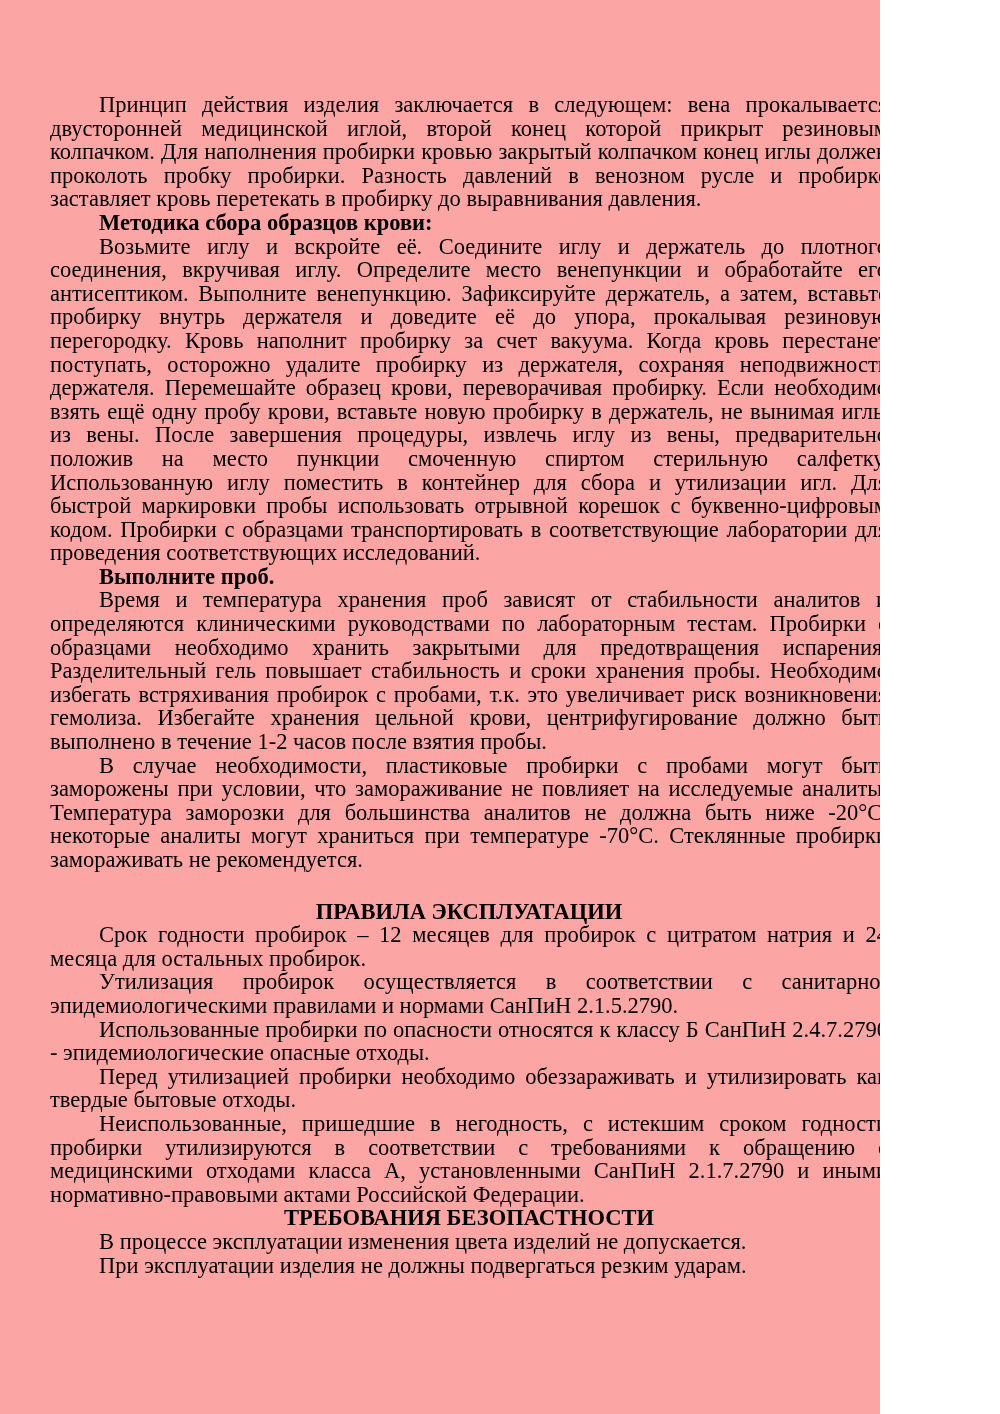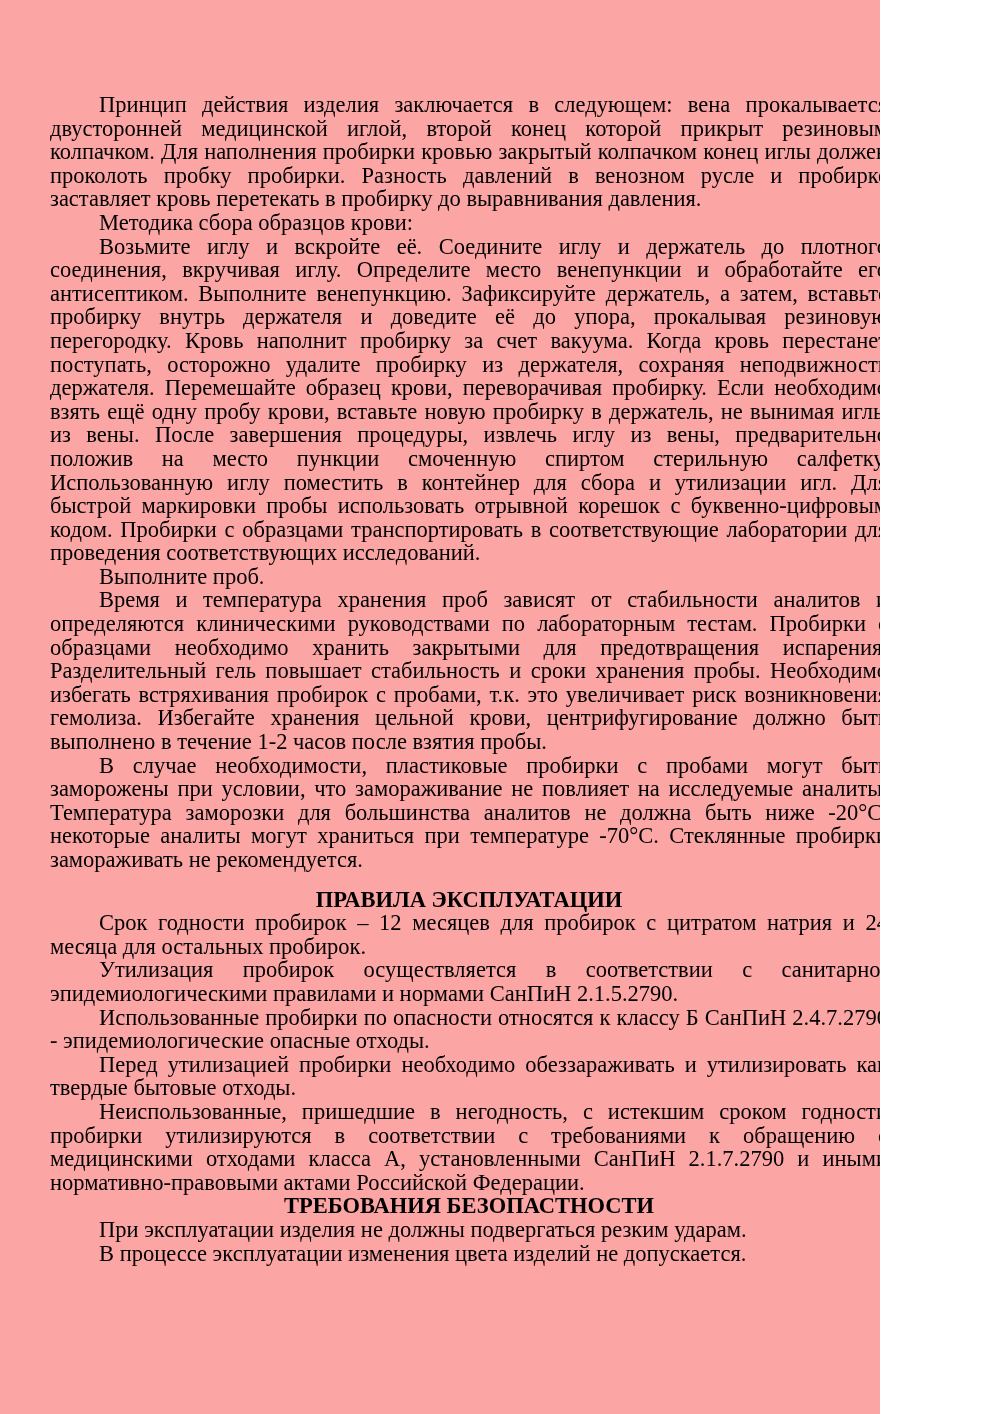--- a/index.html
+++ b/index.html
@@ -24,29 +24,29 @@
     line-height: 23.6px;
     color: #000000;
     text-align: justify;
   }
   .textblock p {
     margin: 0;
     padding: 0;
     text-indent: 49px;
   }
   .textblock p.subheading {
-    font-weight: normal;
+    font-weight: bold;
   }
   .textblock p.center-heading {
     text-indent: 0;
     text-align: center;
     font-weight: bold;
   }
   .textblock p.space-before {
-    margin-top: 16px;
+    margin-top: 28px;
   }
 </style>
 </head>
 <body>
 
 <div class="page">
   <div class="textblock">
 
     <p>Принцип действия изделия заключается в следующем: вена прокалывается двусторонней медицинской иглой, второй конец которой прикрыт резиновым колпачком. Для наполнения пробирки кровью закрытый колпачком конец иглы должен проколоть пробку пробирки. Разность давлений в венозном русле и пробирке заставляет кровь перетекать в пробирку до выравнивания давления.</p>
 
@@ -69,18 +69,18 @@
     <p>Утилизация пробирок осуществляется в соответствии с санитарно-эпидемиологическими правилами и нормами СанПиН 2.1.5.2790.</p>
 
     <p>Использованные пробирки по опасности относятся к классу Б СанПиН 2.4.7.2790 - эпидемиологические опасные отходы.</p>
 
     <p>Перед утилизацией пробирки необходимо обеззараживать и утилизировать как твердые бытовые отходы.</p>
 
     <p>Неиспользованные, пришедшие в негодность, с истекшим сроком годности пробирки утилизируются в соответствии с требованиями к обращению с медицинскими отходами класса А, установленными СанПиН 2.1.7.2790 и иными нормативно-правовыми актами Российской Федерации.</p>
 
     <p class="center-heading">ТРЕБОВАНИЯ БЕЗОПАСТНОСТИ</p>
 
+    <p>В процессе эксплуатации изменения цвета изделий не допускается.</p>
+
     <p>При эксплуатации изделия не должны подвергаться резким ударам.</p>
-
-    <p>В процессе эксплуатации изменения цвета изделий не допускается.</p>
 
   </div>
 </div>
 
 </body></html>

